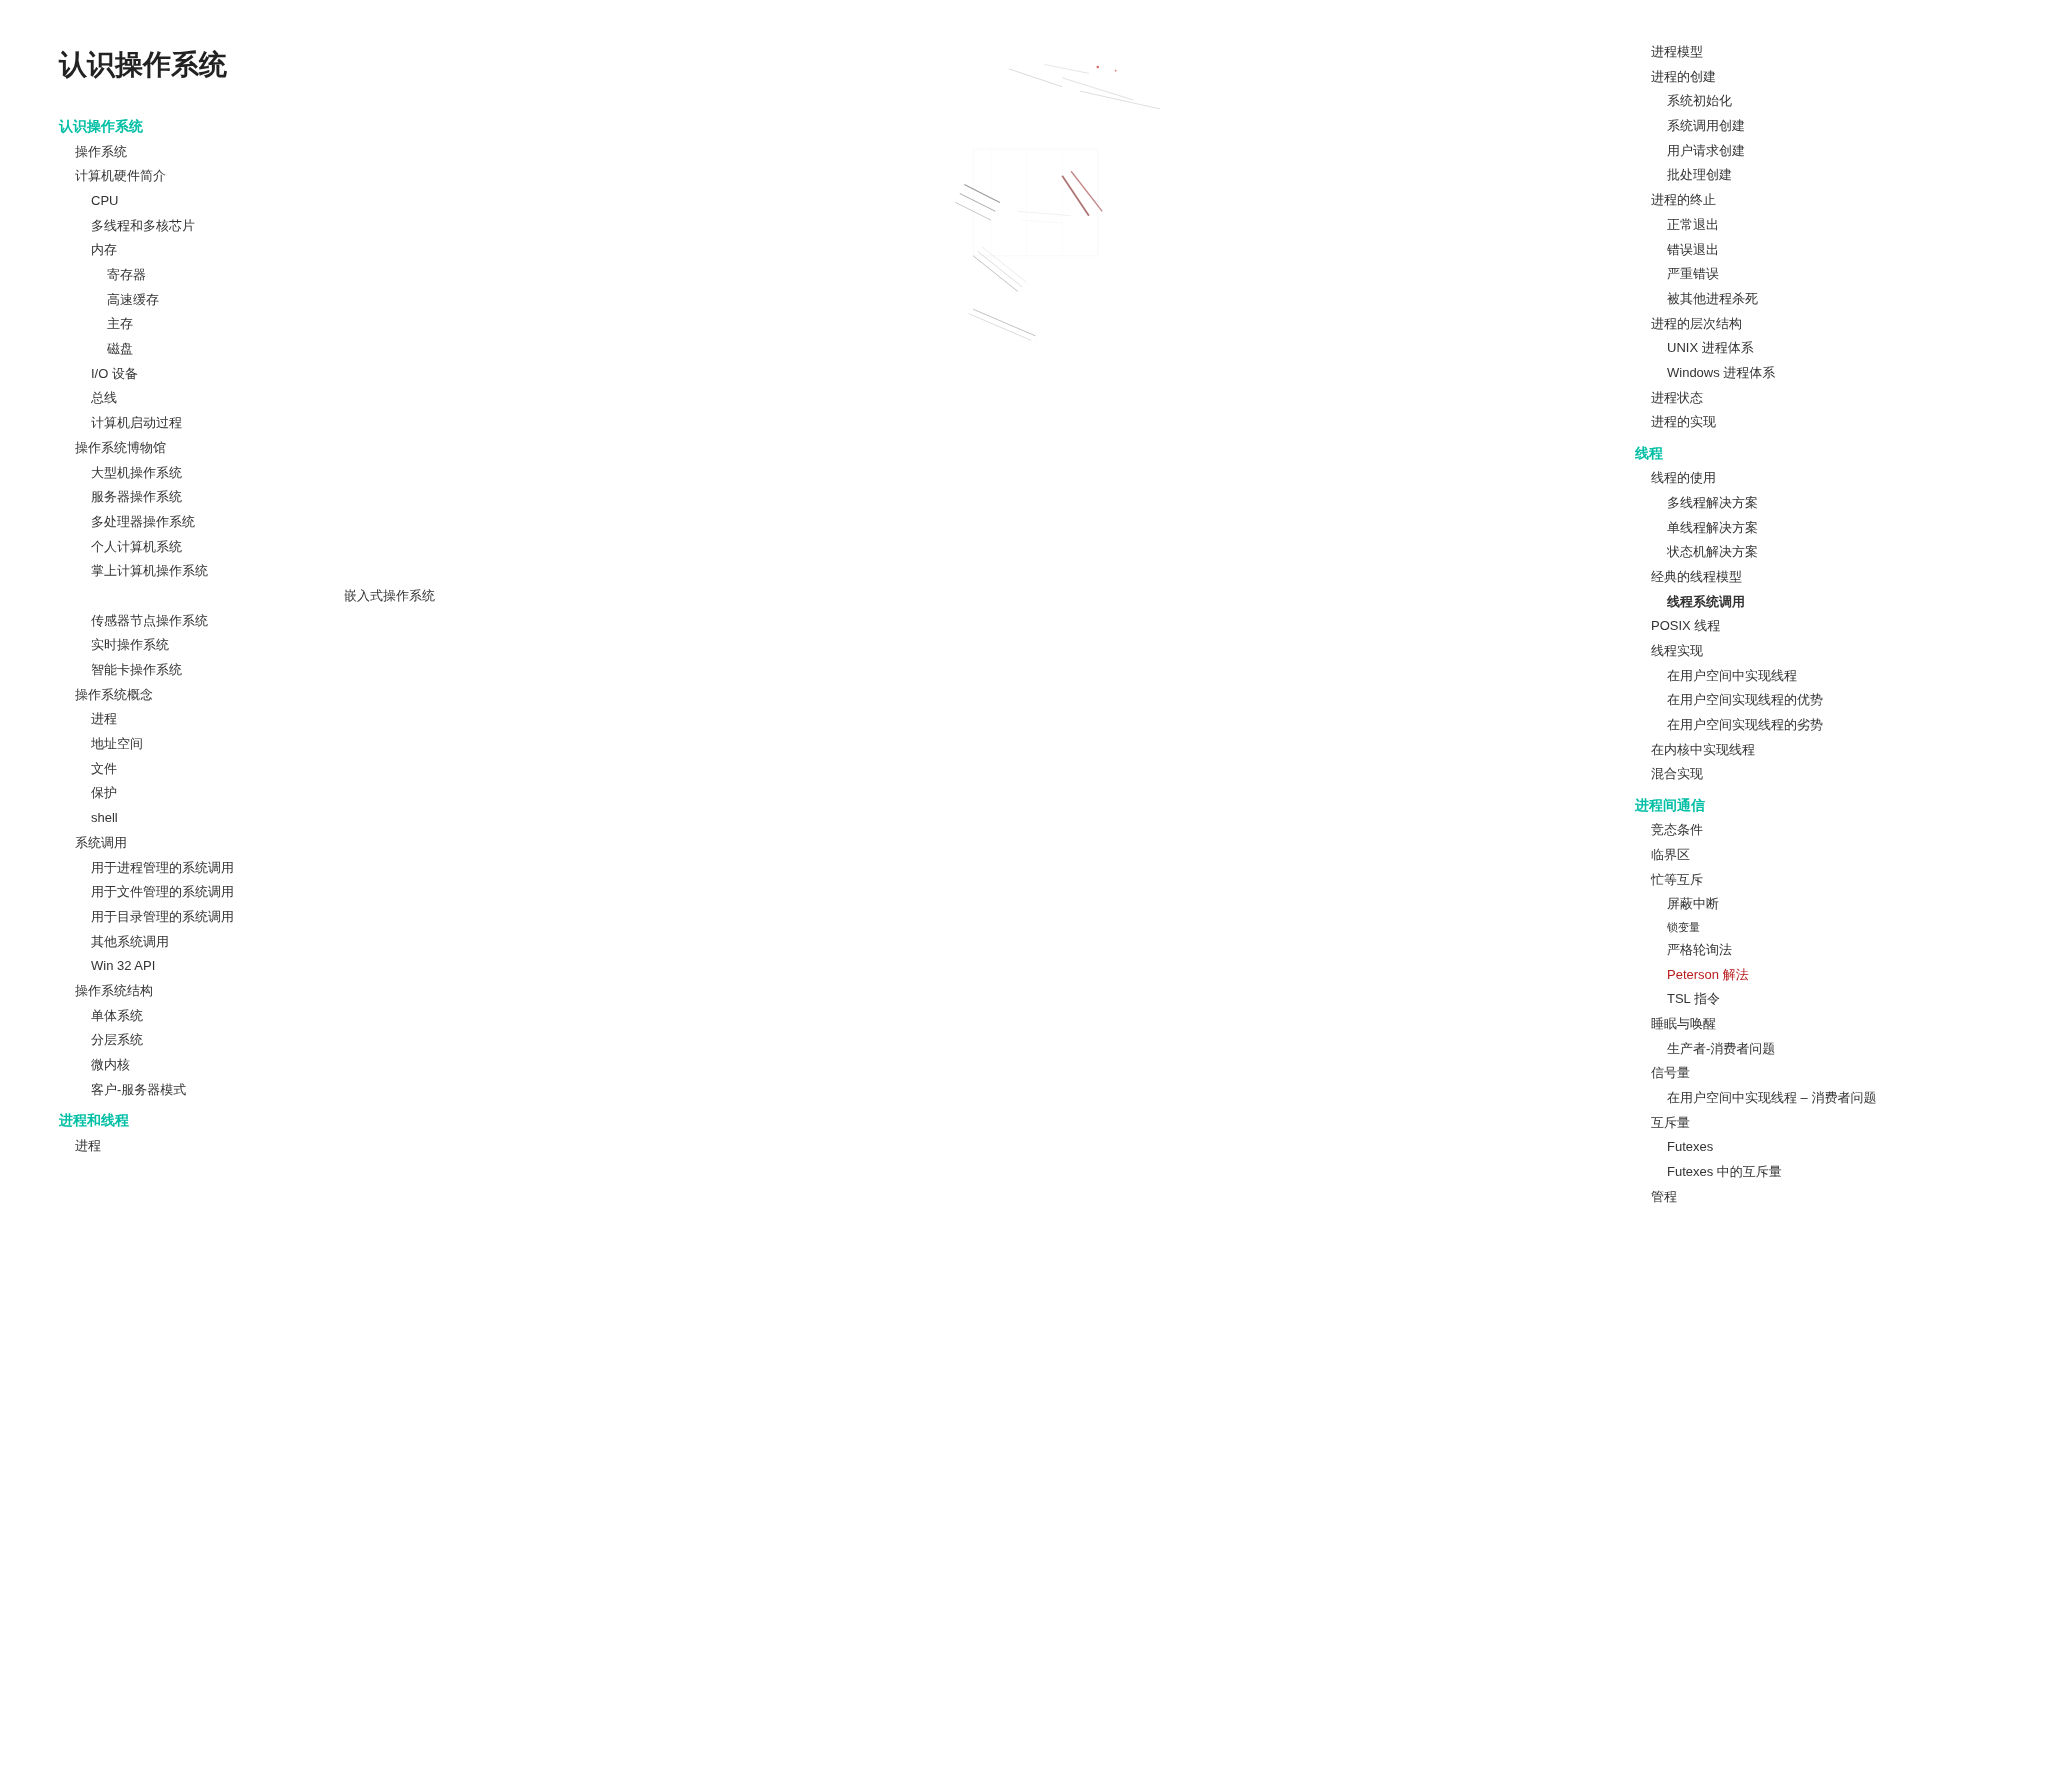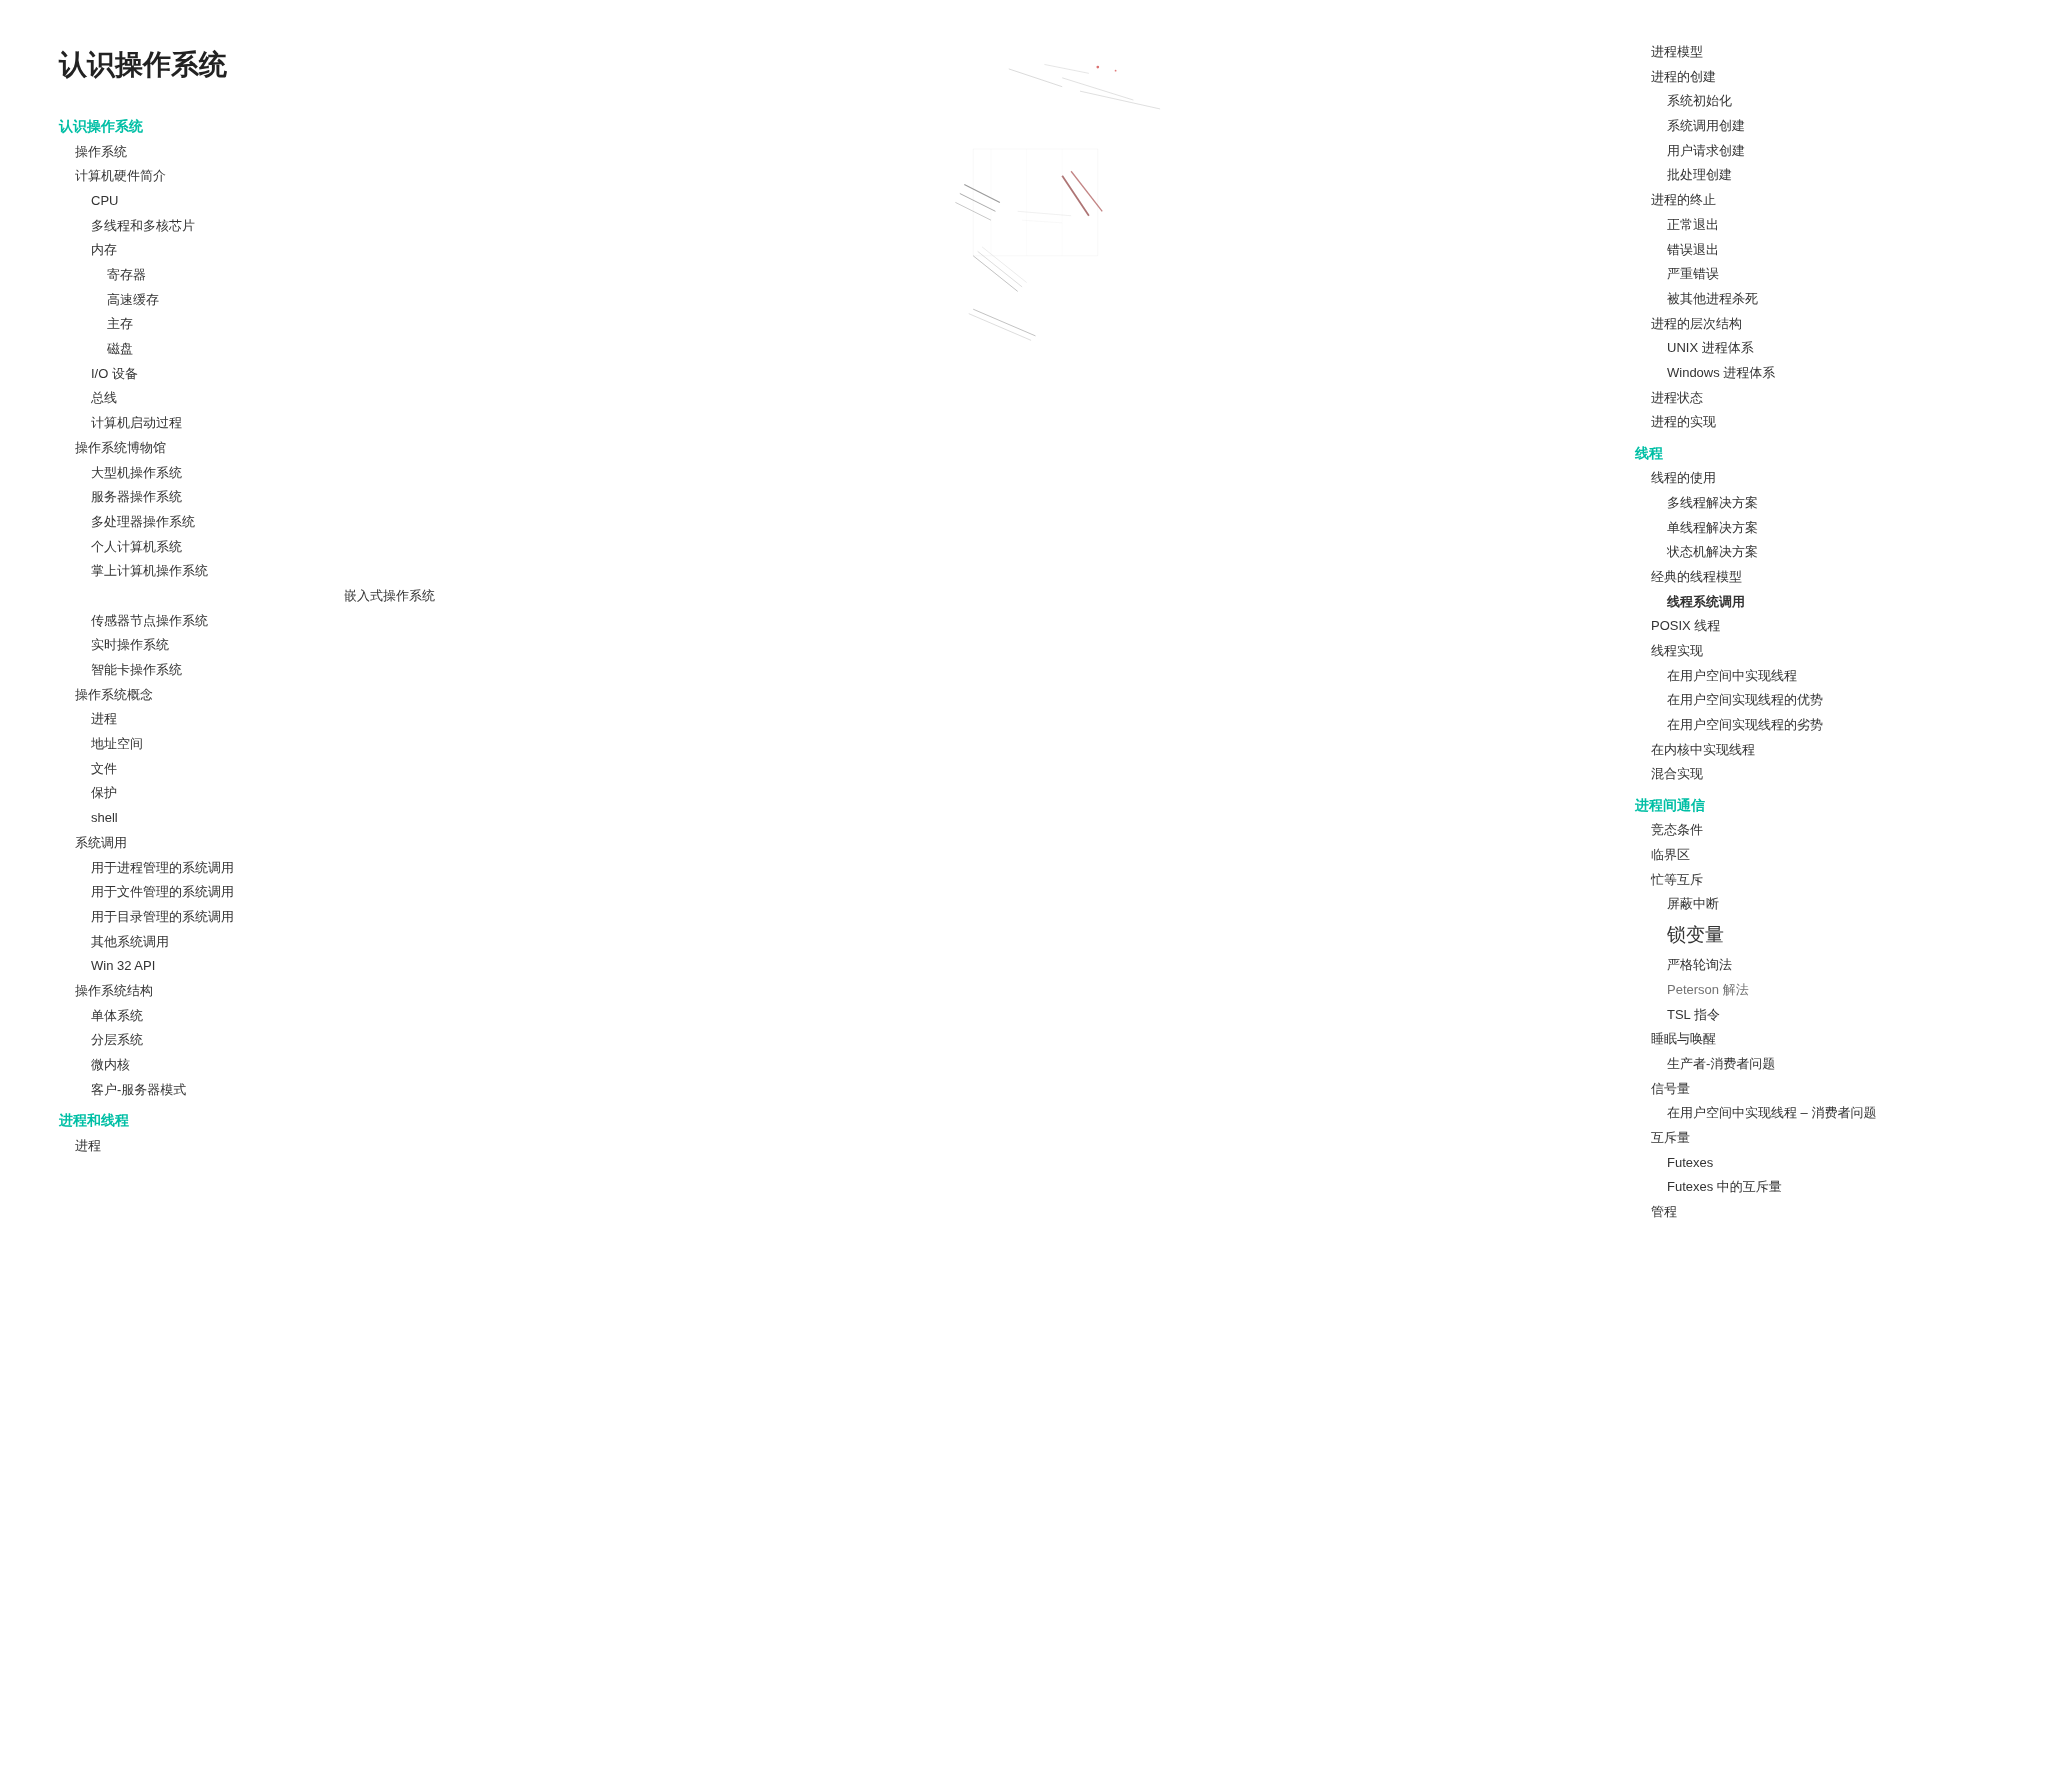--- a/index.html
+++ b/index.html
@@ -184,23 +184,23 @@
         <div style="color: rgb(51, 51, 51); font-size: 13px; line-height: 1.9; cursor: pointer; padding-left: 32px;">在用户空间中实现线程</div>
         <div style="color: rgb(51, 51, 51); font-size: 13px; line-height: 1.9; cursor: pointer; padding-left: 32px;">在用户空间实现线程的优势</div>
         <div style="color: rgb(51, 51, 51); font-size: 13px; line-height: 1.9; cursor: pointer; padding-left: 32px;">在用户空间实现线程的劣势</div>
         <div style="color: rgb(51, 51, 51); font-size: 13px; line-height: 1.9; cursor: pointer; padding-left: 16px;">在内核中实现线程</div>
         <div style="color: rgb(51, 51, 51); font-size: 13px; line-height: 1.9; cursor: pointer; padding-left: 16px;">混合实现</div>
         <div style="color: rgb(0, 191, 165); font-weight: bold; font-size: 14px; margin-top: 6px; padding-left: 0px;">进程间通信</div>
         <div style="color: rgb(51, 51, 51); font-size: 13px; line-height: 1.9; cursor: pointer; padding-left: 16px;">竞态条件</div>
         <div style="color: rgb(51, 51, 51); font-size: 13px; line-height: 1.9; cursor: pointer; padding-left: 16px;">临界区</div>
         <div style="color: rgb(51, 51, 51); font-size: 13px; line-height: 1.9; cursor: pointer; padding-left: 16px;">忙等互斥</div>
         <div style="color: rgb(51, 51, 51); font-size: 13px; line-height: 1.9; cursor: pointer; padding-left: 32px;">屏蔽中断</div>
-        <div style="color: rgb(51, 51, 51); font-size: 19px; line-height: 1.9; cursor: pointer; padding-left: 32px;">锁变量</div>
+        <div style="color: rgb(51, 51, 51); font-size: 11px; line-height: 1.9; cursor: pointer; padding-left: 32px;">锁变量</div>
         <div style="color: rgb(51, 51, 51); font-size: 13px; line-height: 1.9; cursor: pointer; padding-left: 32px;">严格轮询法</div>
-        <div style="color: #737373; font-size: 13px; line-height: 1.9; cursor: pointer; padding-left: 32px;">Peterson 解法</div>
+        <div style="color: #b91c1c; font-size: 13px; line-height: 1.9; cursor: pointer; padding-left: 32px;">Peterson 解法</div>
         <div style="color: rgb(51, 51, 51); font-size: 13px; line-height: 1.9; cursor: pointer; padding-left: 32px;">TSL 指令</div>
         <div style="color: rgb(51, 51, 51); font-size: 13px; line-height: 1.9; cursor: pointer; padding-left: 16px;">睡眠与唤醒</div>
         <div style="color: rgb(51, 51, 51); font-size: 13px; line-height: 1.9; cursor: pointer; padding-left: 32px;">生产者-消费者问题</div>
         <div style="color: rgb(51, 51, 51); font-size: 13px; line-height: 1.9; cursor: pointer; padding-left: 16px;">信号量</div>
         <div style="color: rgb(51, 51, 51); font-size: 13px; line-height: 1.9; cursor: pointer; padding-left: 32px;">在用户空间中实现线程 – 消费者问题</div>
         <div style="color: rgb(51, 51, 51); font-size: 13px; line-height: 1.9; cursor: pointer; padding-left: 16px;">互斥量</div>
         <div style="color: rgb(51, 51, 51); font-size: 13px; line-height: 1.9; cursor: pointer; padding-left: 32px;">Futexes</div>
         <div style="color: rgb(51, 51, 51); font-size: 13px; line-height: 1.9; cursor: pointer; padding-left: 32px;">Futexes 中的互斥量</div>
         <div style="color: rgb(51, 51, 51); font-size: 13px; line-height: 1.9; cursor: pointer; padding-left: 16px;">管程</div>
       </div>

